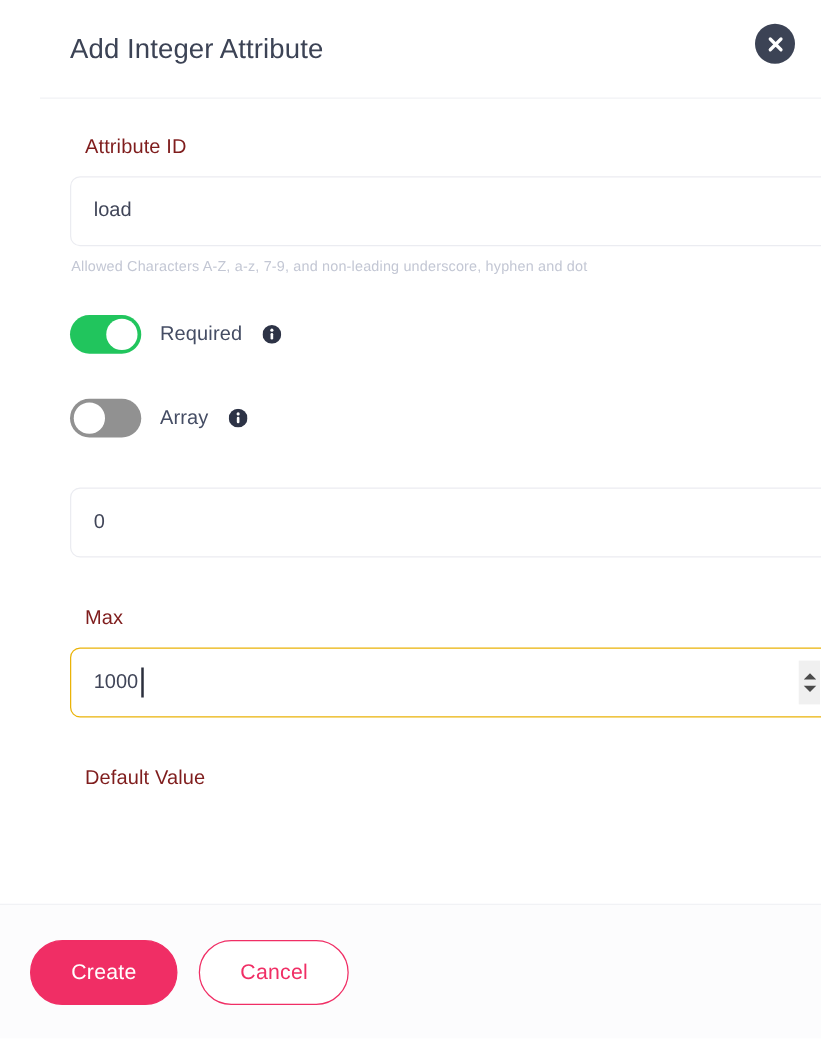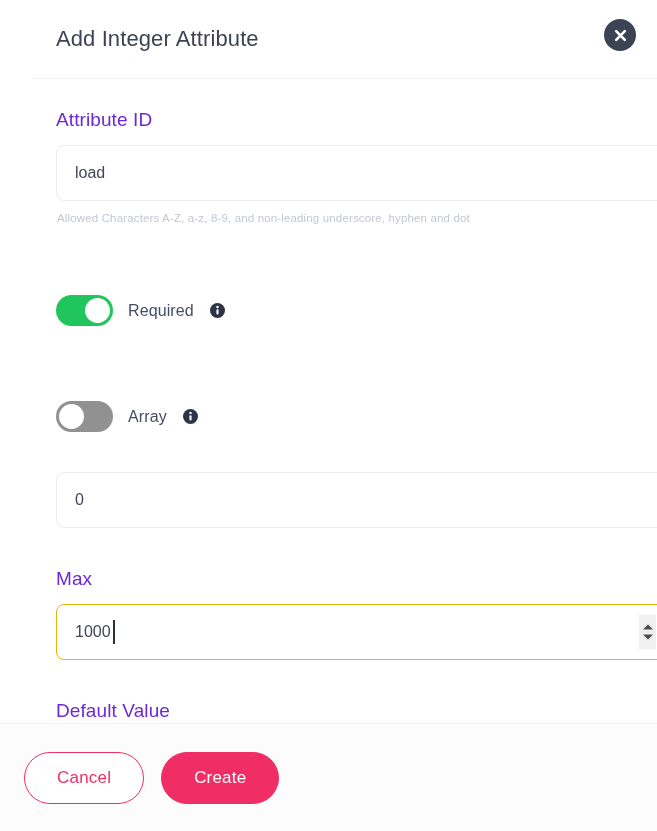--- a/index.html
+++ b/index.html
@@ -57,24 +57,24 @@
 
   
   .modal-body {
     position: relative;
     padding: 30px 24px 0 24px;
     height: 644px;
     overflow: hidden;
   }
 
   .field-label {
-    font-size: 19px;
-    color: #6d28d9;
+    font-size: 16px;
+    color: #7f1d1d;
     font-weight: 400;
-    margin: 0 0 14px 0;
+    margin: 0 0 14px 12px;
     letter-spacing: 0.1px;
   }
 
   .text-input {
     width: 643px;
     height: 56px;
     border: 1px solid #ebecf1;
     border-radius: 8px;
     background: #ffffff;
     font-size: 16px;
@@ -134,21 +134,20 @@
     width: 1.5px;
     height: 24px;
     background: #2b2f3d;
   }
 
   
   .toggle-row {
     display: flex;
     align-items: center;
     gap: 15px;
-    margin-top: 39px;
   }
   .switch {
     width: 57px;
     height: 31px;
     border-radius: 16px;
     position: relative;
     cursor: pointer;
     flex: 0 0 auto;
   }
   .switch.on  { background: #21c55d; }
@@ -229,21 +228,21 @@
       <svg width="13" height="13" viewBox="0 0 13 13" aria-hidden="true">
         <path d="M2.2 2.2 L10.8 10.8 M10.8 2.2 L2.2 10.8" stroke="#ffffff" stroke-width="2.6" stroke-linecap="round"></path>
       </svg>
     </button>
   </div>
 
   <div class="modal-body">
 
     <div class="field-label">Attribute ID</div>
     <input class="text-input" type="text" value="load" style="">
-    <div class="helper-text">Allowed Characters A-Z, a-z, 8-9, and non-leading underscore, hyphen and dot</div>
+    <div class="helper-text">Allowed Characters A-Z, a-z, 7-9, and non-leading underscore, hyphen and dot</div>
 
     <div class="spacer-32"></div>
 
     <div class="toggle-row">
       <div class="switch on">
         <div class="knob"></div>
       </div>
       <div class="toggle-label">Required</div>
       <span class="info-icon">
         <svg width="15" height="15" viewBox="0 0 15 15" aria-hidden="true">
@@ -286,17 +285,17 @@
       </div>
     </div>
 
     <div class="spacer-40"></div>
 
     <div class="field-label">Default Value</div>
 
   </div>
 
   <div class="modal-footer">
+    <button class="btn btn-primary">Create</button>
     <button class="btn btn-secondary">Cancel</button>
-    <button class="btn btn-primary">Create</button>
   </div>
 
 </div>
 
 </body></html>

